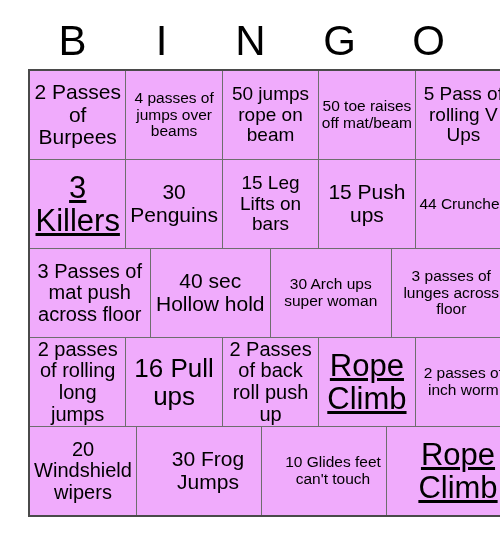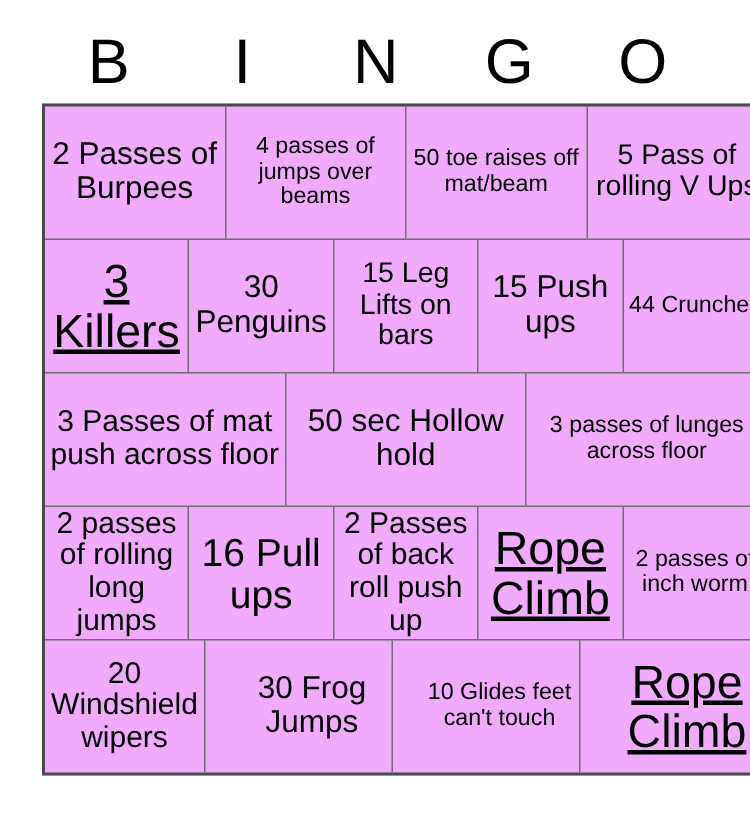--- a/index.html
+++ b/index.html
@@ -114,20 +114,23 @@
 
   <div id="grid">
 
     <div class="grid-row">
       <div class="cell fs-md">
           <span class="cell-text">2 Passes of Burpees</span>
         </div>
       <div class="cell fs-xs">
           <span class="cell-text">4 passes of jumps over beams</span>
         </div>
+      <div class="cell fs-sm">
+          <span class="cell-text">50 jumps rope on beam</span>
+        </div>
       <div class="cell fs-xs">
           <span class="cell-text">50 toe raises off mat/beam</span>
         </div>
       <div class="cell fs-sm">
           <span class="cell-text">5 Pass of rolling V Ups</span>
         </div>
     </div>
 
     <div class="grid-row">
       <div class="cell fs-xl">
@@ -145,21 +148,24 @@
       <div class="cell fs-xs">
           <span class="cell-text">44 Crunches</span>
         </div>
     </div>
 
     <div class="grid-row">
       <div class="cell fs-xxs">
           <span class="cell-text">3 Passes of mat push across floor</span>
         </div>
       <div class="cell fs-md">
-          <span class="cell-text">50 sec Hollow hold</span>
+          <span class="cell-text">40 sec Hollow hold</span>
+        </div>
+      <div class="cell fs-xs">
+          <span class="cell-text">30 Arch ups super woman</span>
         </div>
       <div class="cell fs-xs">
           <span class="cell-text">3 passes of lunges across floor</span>
         </div>
     </div>
 
     <div class="grid-row">
       <div class="cell fs-xxs">
           <span class="cell-text">2 passes of rolling long jumps</span>
         </div>

